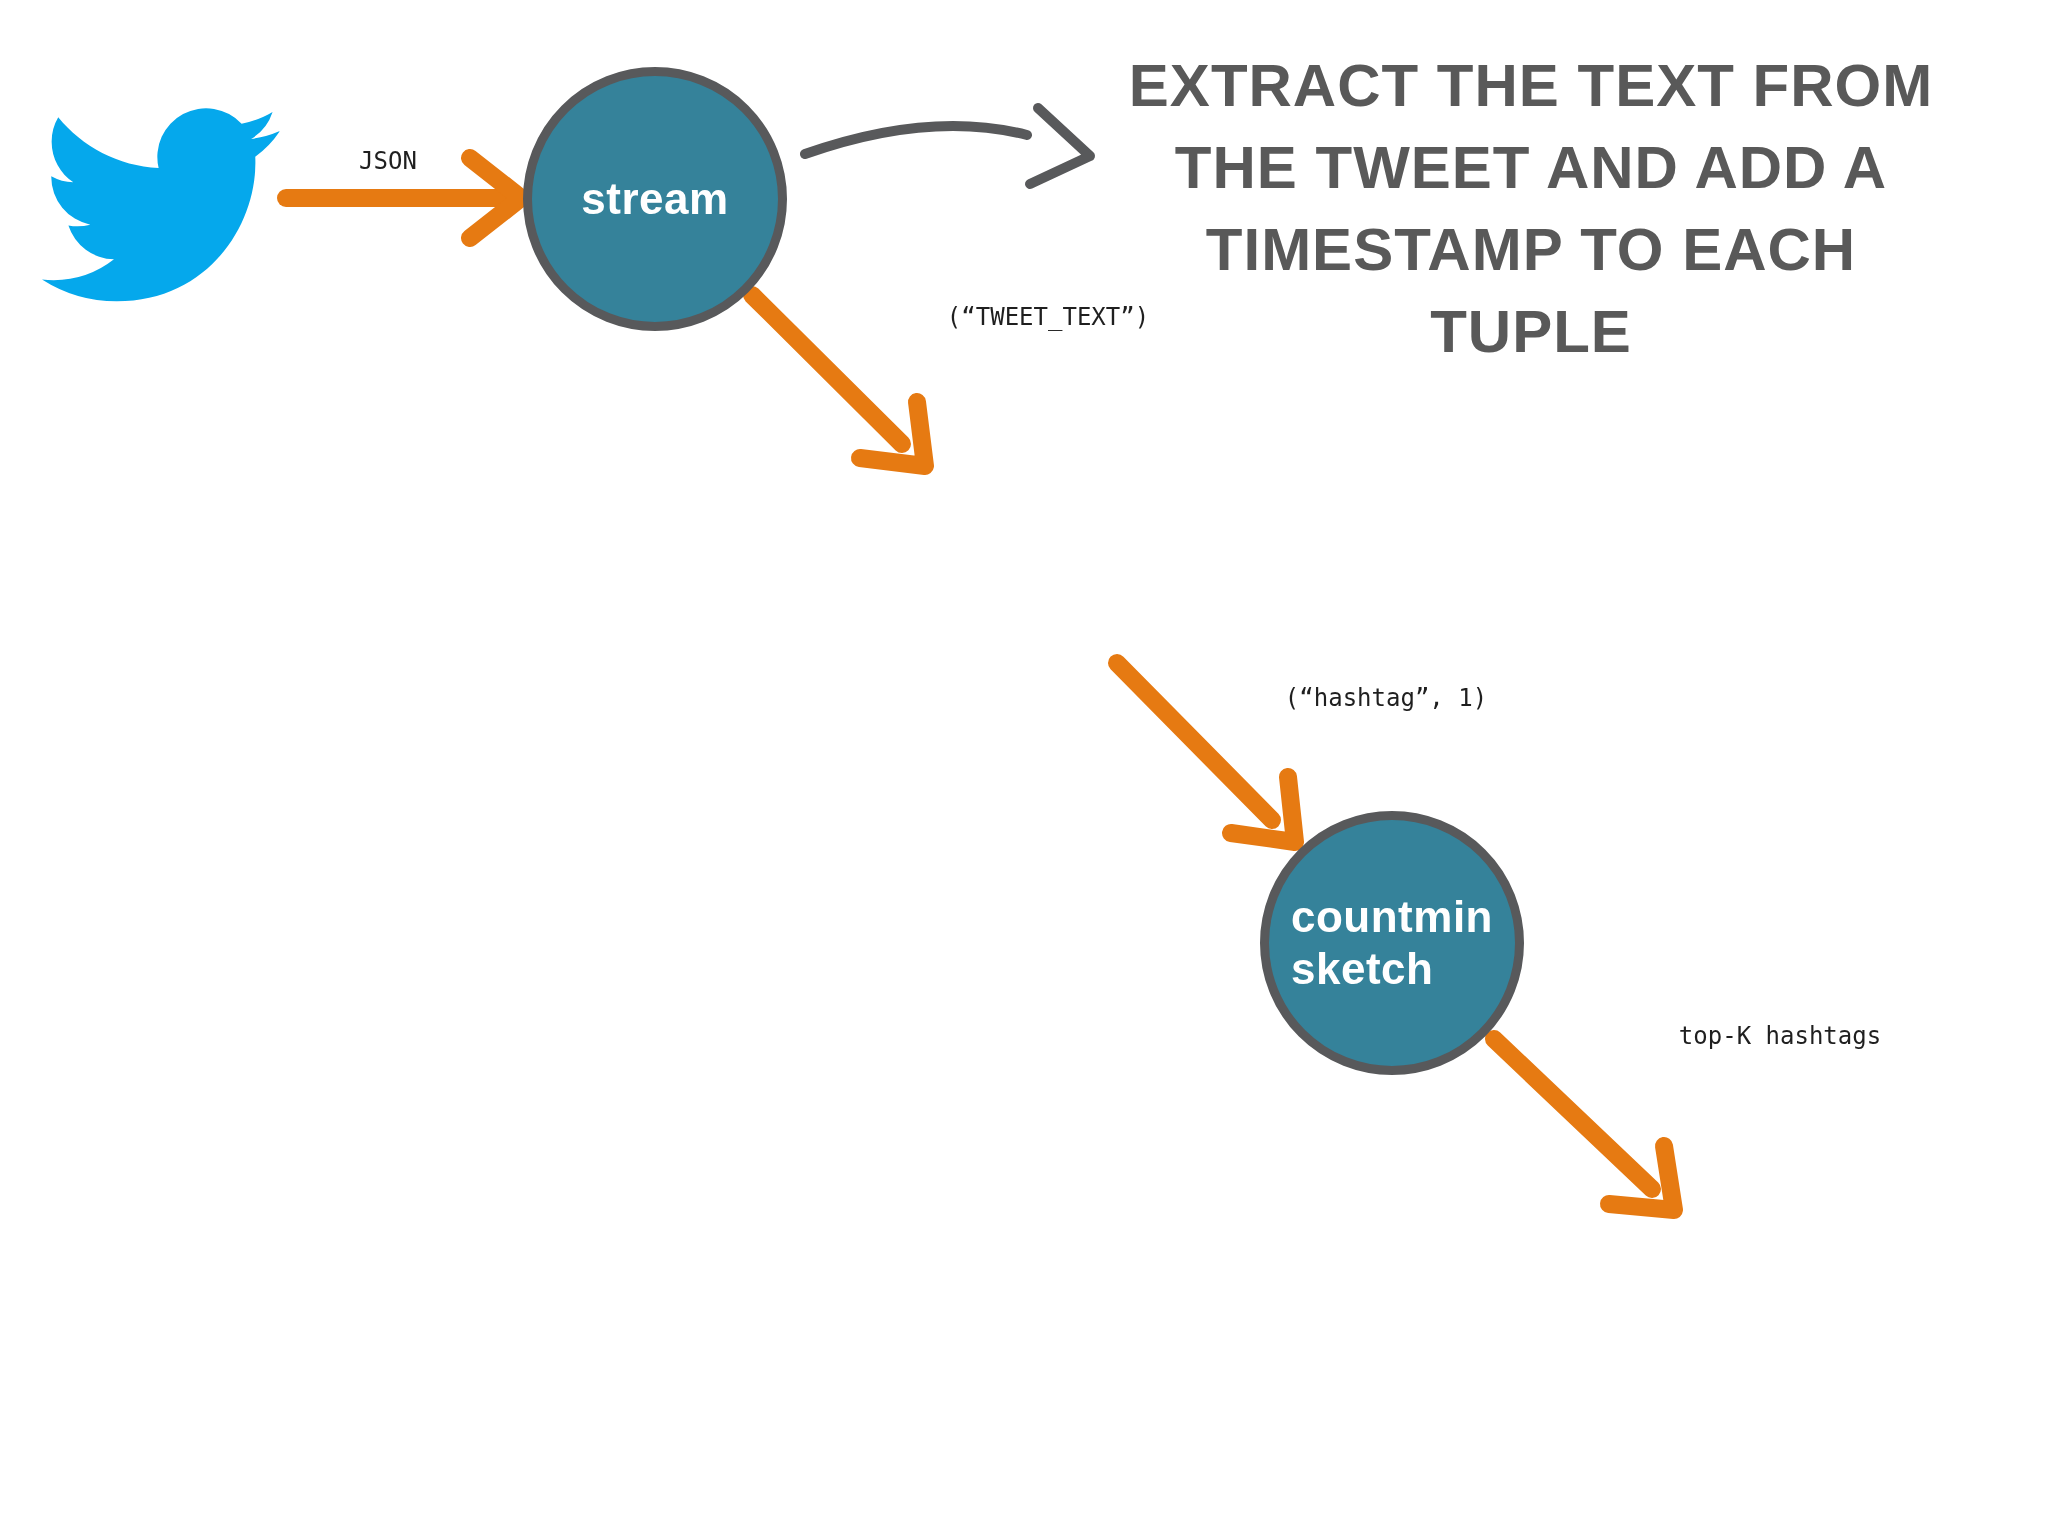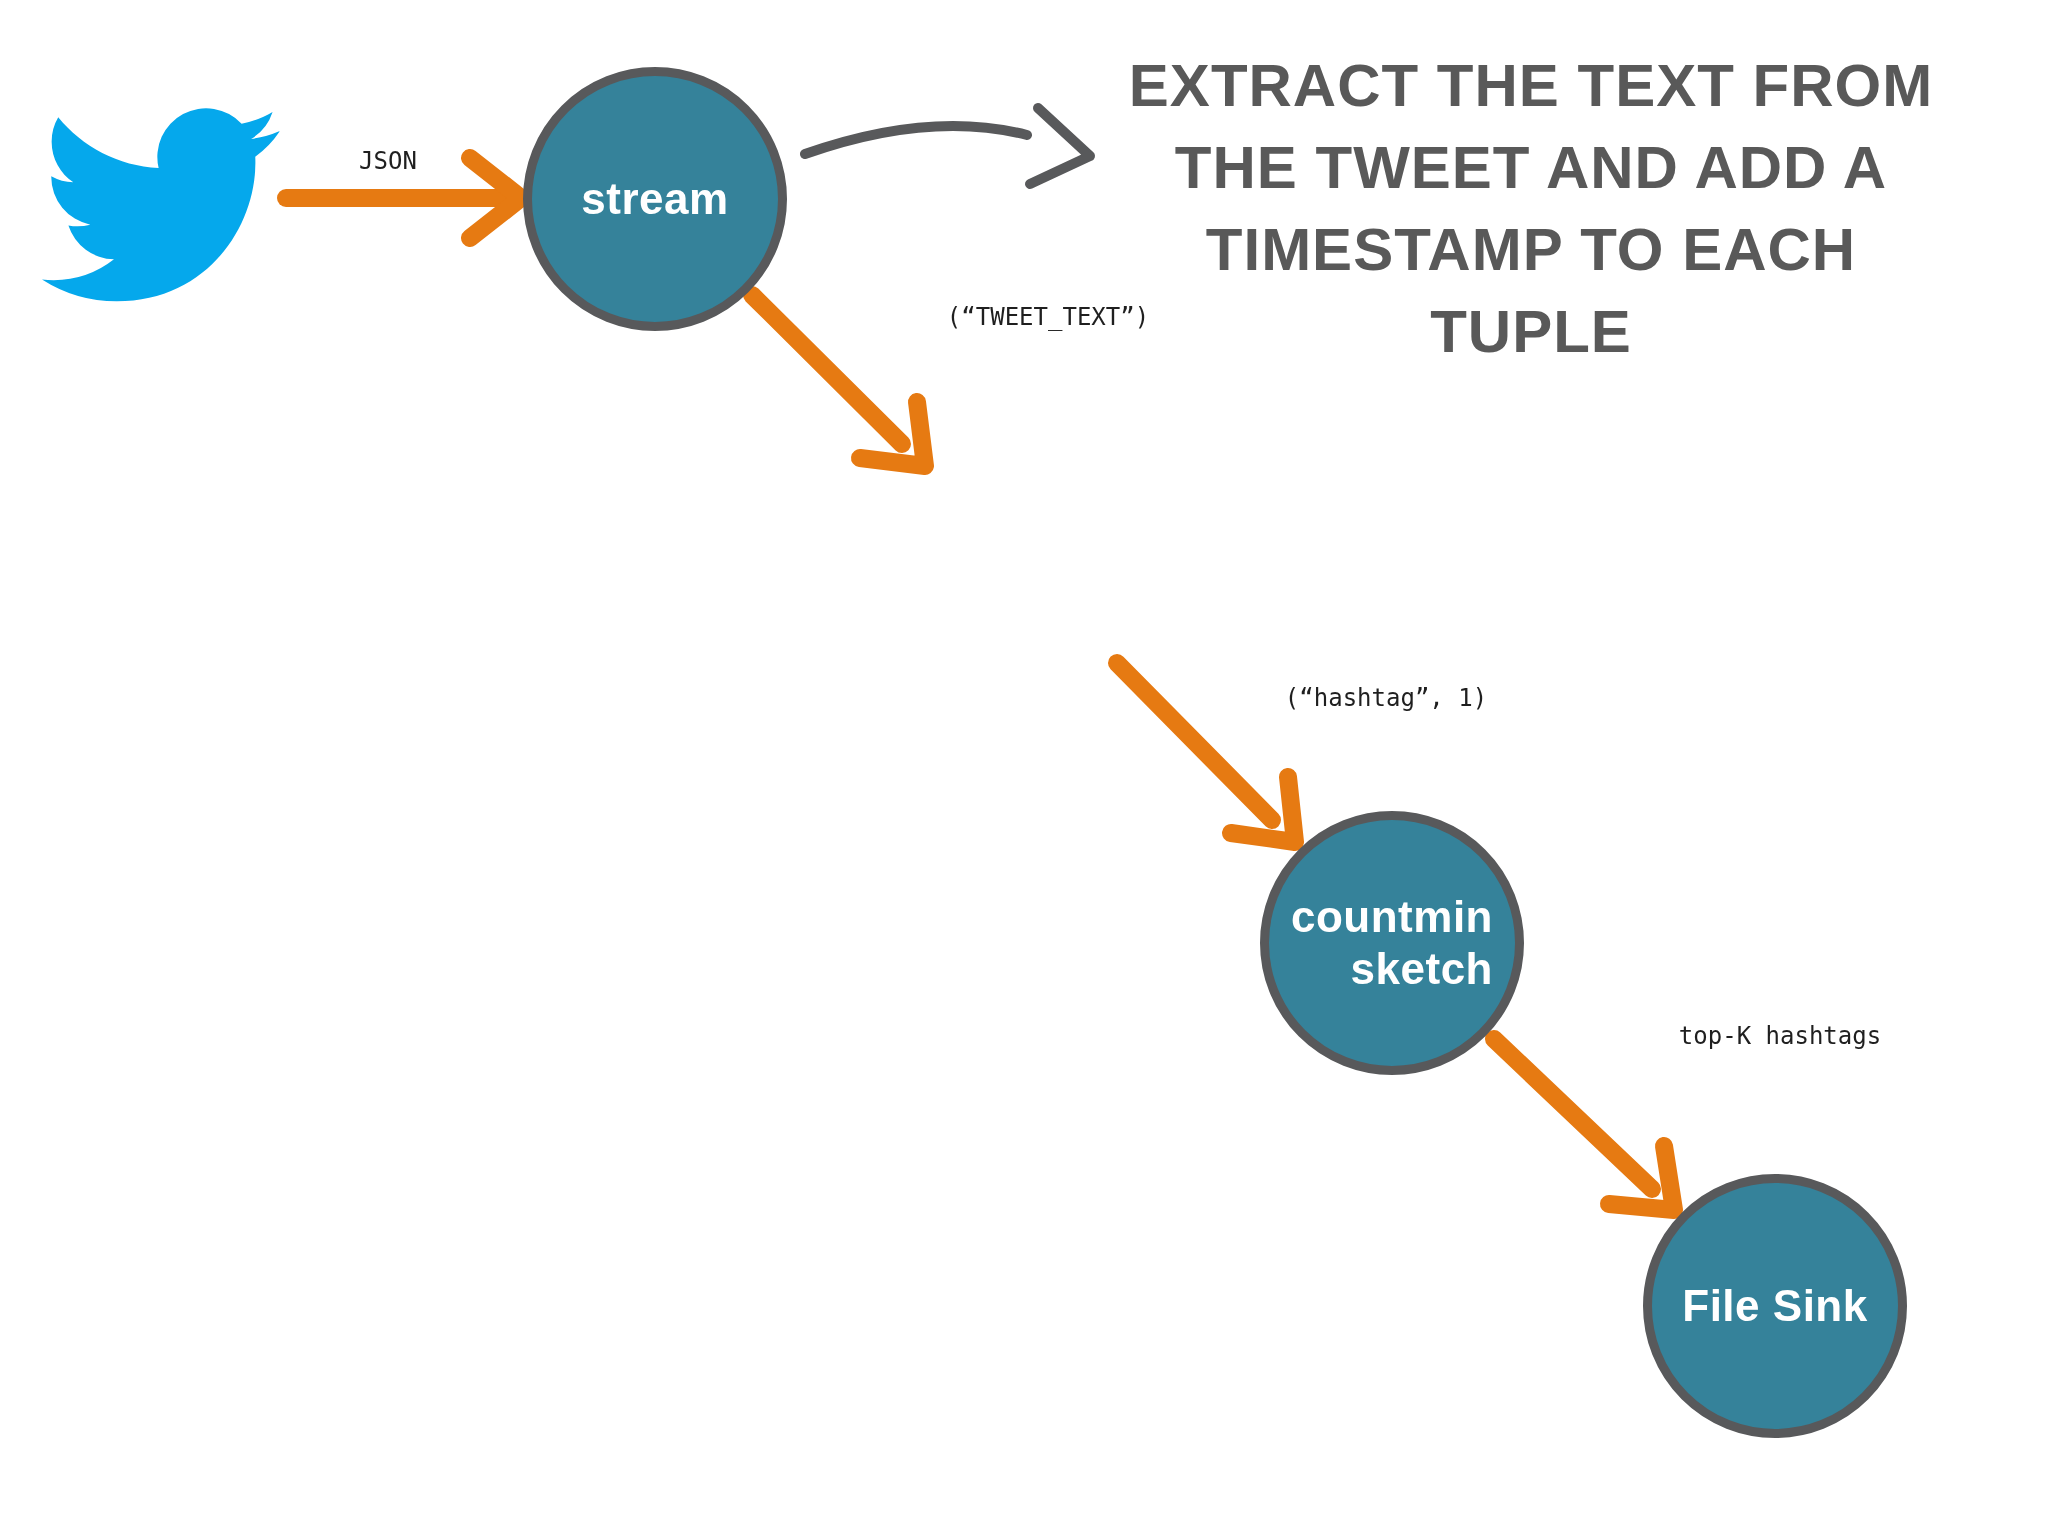--- a/index.html
+++ b/index.html
@@ -16,21 +16,21 @@
     position: absolute;
     width: 264px;
     height: 264px;
     box-sizing: border-box;
     border-radius: 50%;
     border: 9px solid var(--node_border, #58595b);
     background: var(--node_fill, #35829a);
     display: flex;
     align-items: center;
     justify-content: center;
-    text-align: right;
+    text-align: left;
   }
   .node .lbl {
     color: #ffffff;
     font-weight: bold;
     font-size: 44px;
     line-height: 1.18;
     white-space: pre-line;
     letter-spacing: 0.5px;
   }
   .mono {
@@ -95,23 +95,20 @@
   <div class="node" style="left:523px; top:67px;">
     <span class="lbl">stream</span>
   </div>
 
 
   <div class="node" style="left:1260px; top:811px;">
     <span class="lbl">countmin
 sketch</span>
   </div>
 
-  <div class="node" style="left:1643px; top:1174px;">
-    <span class="lbl">File Sink</span>
-  </div>
 
   <div class="mono" style="left:388px; top:161px;">JSON</div>
 
   <div class="mono" style="left:1048px; top:317px;">(“TWEET_TEXT”)</div>
 
   <div class="mono" style="left:1386px; top:698px;text-align:right;">(“hashtag”, 1)</div>
 
   <div class="mono" style="left:1780px; top:1036px;">top-K hashtags</div>
 
   <div class="annotation">EXTRACT THE TEXT FROM

